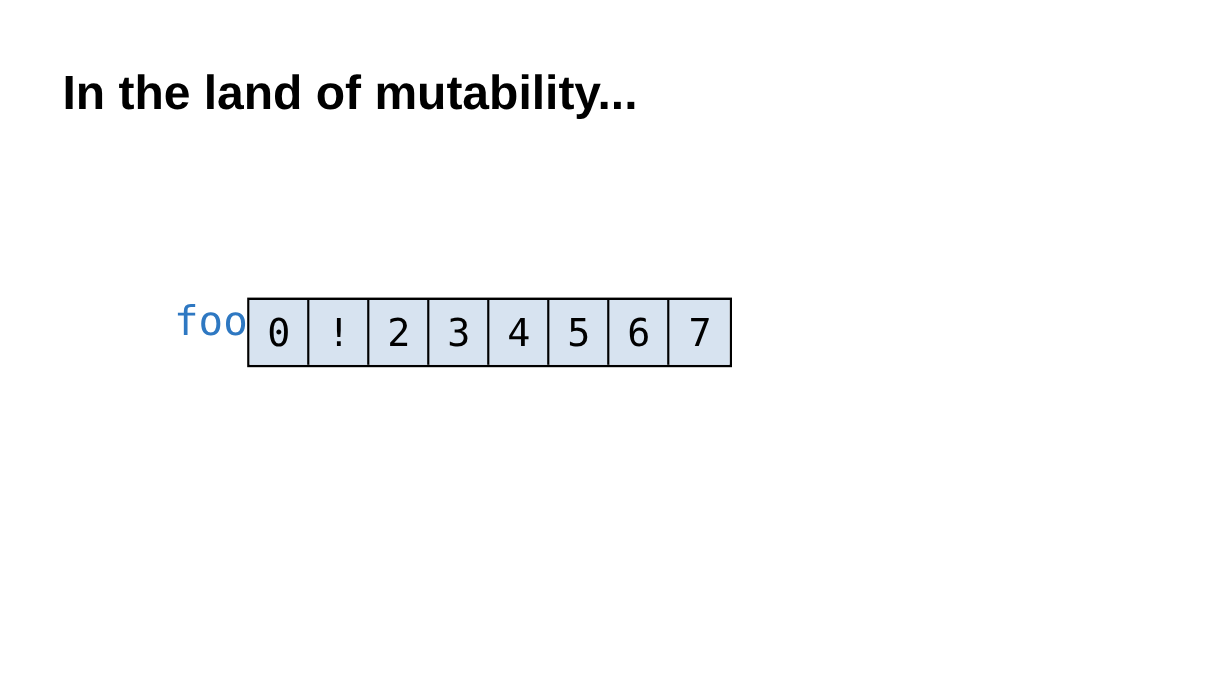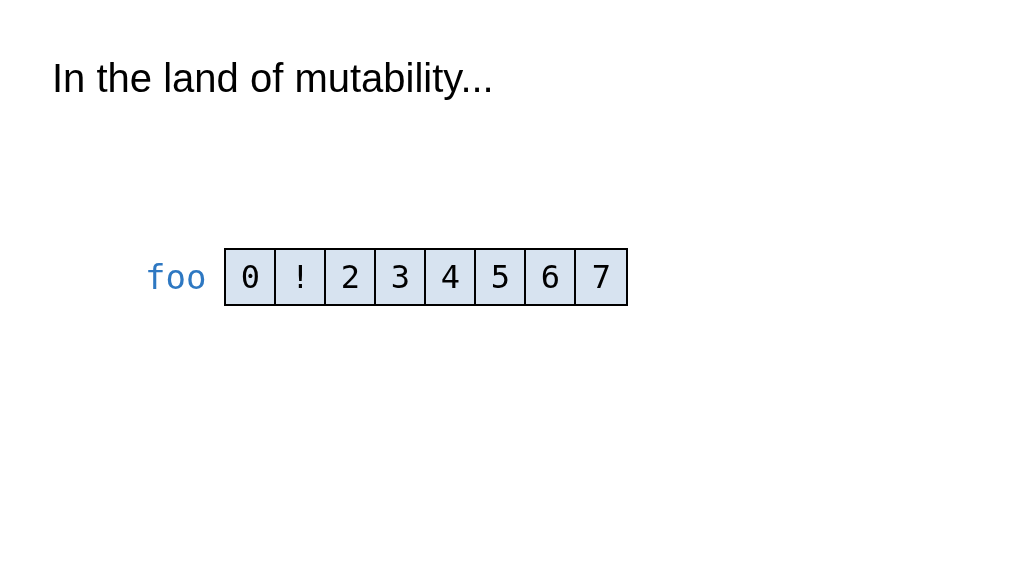--- a/index.html
+++ b/index.html
@@ -12,30 +12,29 @@
       height: 576px;
       background: #ffffff;
       font-family: Arial, Helvetica, sans-serif;
       position: relative;
     }
     .slide-title {
       position: absolute;
       top: 56px;
       left: 52px;
       font-size: 40px;
-      font-weight: 400;
+      font-weight: 700;
       color: #000000;
     }
     .diagram-row {
       position: absolute;
       top: 248px;
       left: 145px;
       display: flex;
-      align-items: center;
-      gap: 18px;
+      align-items: flex-start;
     }
     .var-label {
       font-family: "DejaVu Sans Mono", Menlo, Consolas, monospace;
       font-size: 34px;
       color: #2e78c2;
     }
     .array-box {
       display: flex;
       border: 2px solid #000000;
     }

